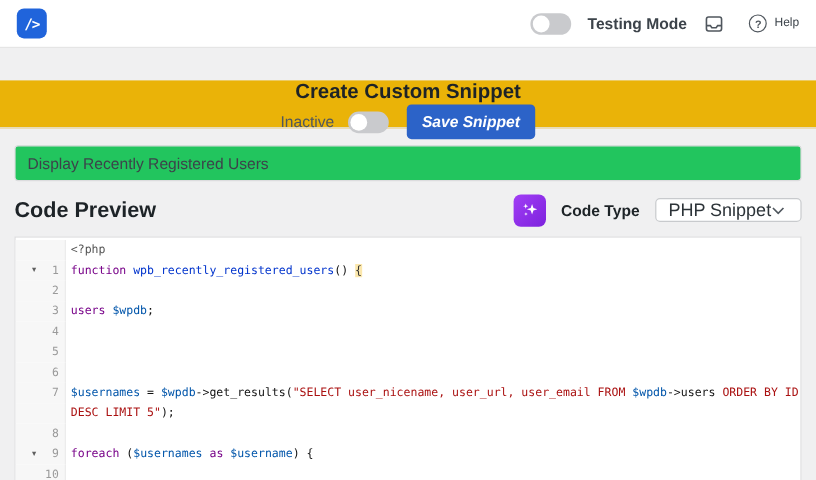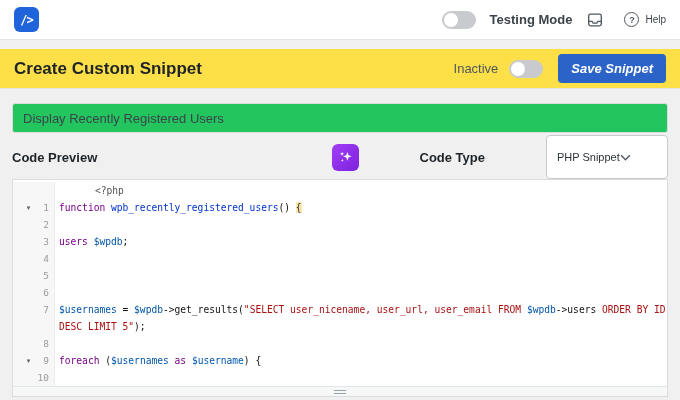--- a/index.html
+++ b/index.html
@@ -36,54 +36,54 @@
   .icon-btn { display:flex; align-items:center; cursor:pointer; }
   .help { display:flex; align-items:center; gap:6px; cursor:pointer; margin-left:6px; }
   .help-circle {
     width:15px; height:15px; border:1.5px solid #50575e; border-radius:50%;
     display:flex; align-items:center; justify-content:center;
     font-size:9px; font-weight:bold; color:#50575e;
   }
   .help-label { font-size:10px; color:#3c434a; }
   
   .subheader {
-    margin-top:9px; height:40px; background:#fde047; border-bottom:1px solid #e5e5e5;
-    display:flex; align-items:center; justify-content:space-between; padding:0 14px;
+    margin-top:27px; height:40px; background:#eab308; border-bottom:1px solid #e5e5e5;
+    display:flex; align-items:center; justify-content:space-between; padding:0 14px;flex-direction:column;
   }
   .page-title { font-size:17px; font-weight:bold; color:#1d2327; }
   .sub-right { display:flex; align-items:center; gap:11px; }
   .status-label { font-size:13px; color:#50575e; }
   .save-btn {
     margin-left:4px; background:#2c63c8; color:#fff; border:none; border-radius:4px;
     font-size:13px; font-weight:bold; padding:7px 13px; cursor:pointer;
     font-family:"Liberation Sans", sans-serif;
     font-style:italic;
   }
   
   .content { padding:0 12px; }
   .title-input {
     margin-top:14px; width:100%; height:30px; border:1px solid #dcdcde; border-radius:3px;
     padding:0 10px; font-size:13px; color:#3c434a; background:#22c55e; outline:none;
     font-family:"Liberation Sans", sans-serif;
   }
   .preview-row {
     margin-top:9px; height:30px; display:flex; align-items:center; justify-content:space-between;
   }
-  .section-title { font-size:13px; font-weight:bold; color:#1d2327; }
-  .pr-right { display:flex; align-items:center;gap:48px; }
+  .section-title { font-size:18px; font-weight:bold; color:#1d2327; }
+  .pr-right { display:flex; align-items:center; }
   .ai-icon {
     width:27px; height:27px; border-radius:6px; cursor:pointer;
     background:linear-gradient(135deg,#a13ef5 0%,#7d22dd 100%);
     display:flex; align-items:center; justify-content:center; margin-right:13px;
   }
   .ct-label { font-size:13px; font-weight:600; color:#1d2327; margin-right:13px; }
   .select {
-    width:122px; height:44px; background:#fff; border:1px solid #c8cacd; border-radius:4px;
+    width:122px; height:20px; background:#fff; border:1px solid #c8cacd; border-radius:4px;
     display:flex; align-items:center; padding:0 10px;
-    font-size:11px; color:#2c3338; cursor:pointer;
+    font-size:15px; color:#2c3338; cursor:pointer;
   }
   
   .editor { margin-top:7px; background:#fff; border:1px solid #dcdcde; }
   .code-lines { padding-top:2px; }
   .cm-row { display:flex; line-height:17px; height:17px; }
   .cm-gutter {
     width:42px; flex:0 0 auto; background:#f7f7f7; border-right:1px solid #ececec;
     display:flex; justify-content:flex-end; align-items:center; padding-right:5px; gap:3px;
   }
   .cm-fold { width:9px; font-size:7px; color:#5f5f5f; text-align:center; cursor:pointer; }
@@ -93,21 +93,21 @@
   }
   .cm-code {
     font-family:"DejaVu Sans Mono", monospace; font-size:9.6px; color:#000;
     padding-left:4px; white-space:pre; overflow:hidden;
   }
   .tk-kw   { color:#770088; }
   .tk-var  { color:#0055aa; }
   .tk-def  { color:#0033cc; }
   .tk-str  { color:#aa1111; }
   .tk-plain{ color:#111111; }
-  .tk-meta { color:#555555;margin-left:36px; }
+  .tk-meta { color:#555555; }
   .tk-brhl { color:#333; background:#fbe7ac; }
   .resize-bar {
     height:10px; background:#f6f7f7; border-top:1px solid #e2e4e7;
     display:flex; align-items:center; justify-content:center; cursor:row-resize;
   }
   .resize-handle { width:12px; height:4px; border-top:1px solid #98a0a6; border-bottom:1px solid #98a0a6; }
   svg { display:block; }
 </style>
 </head>
 <body>

